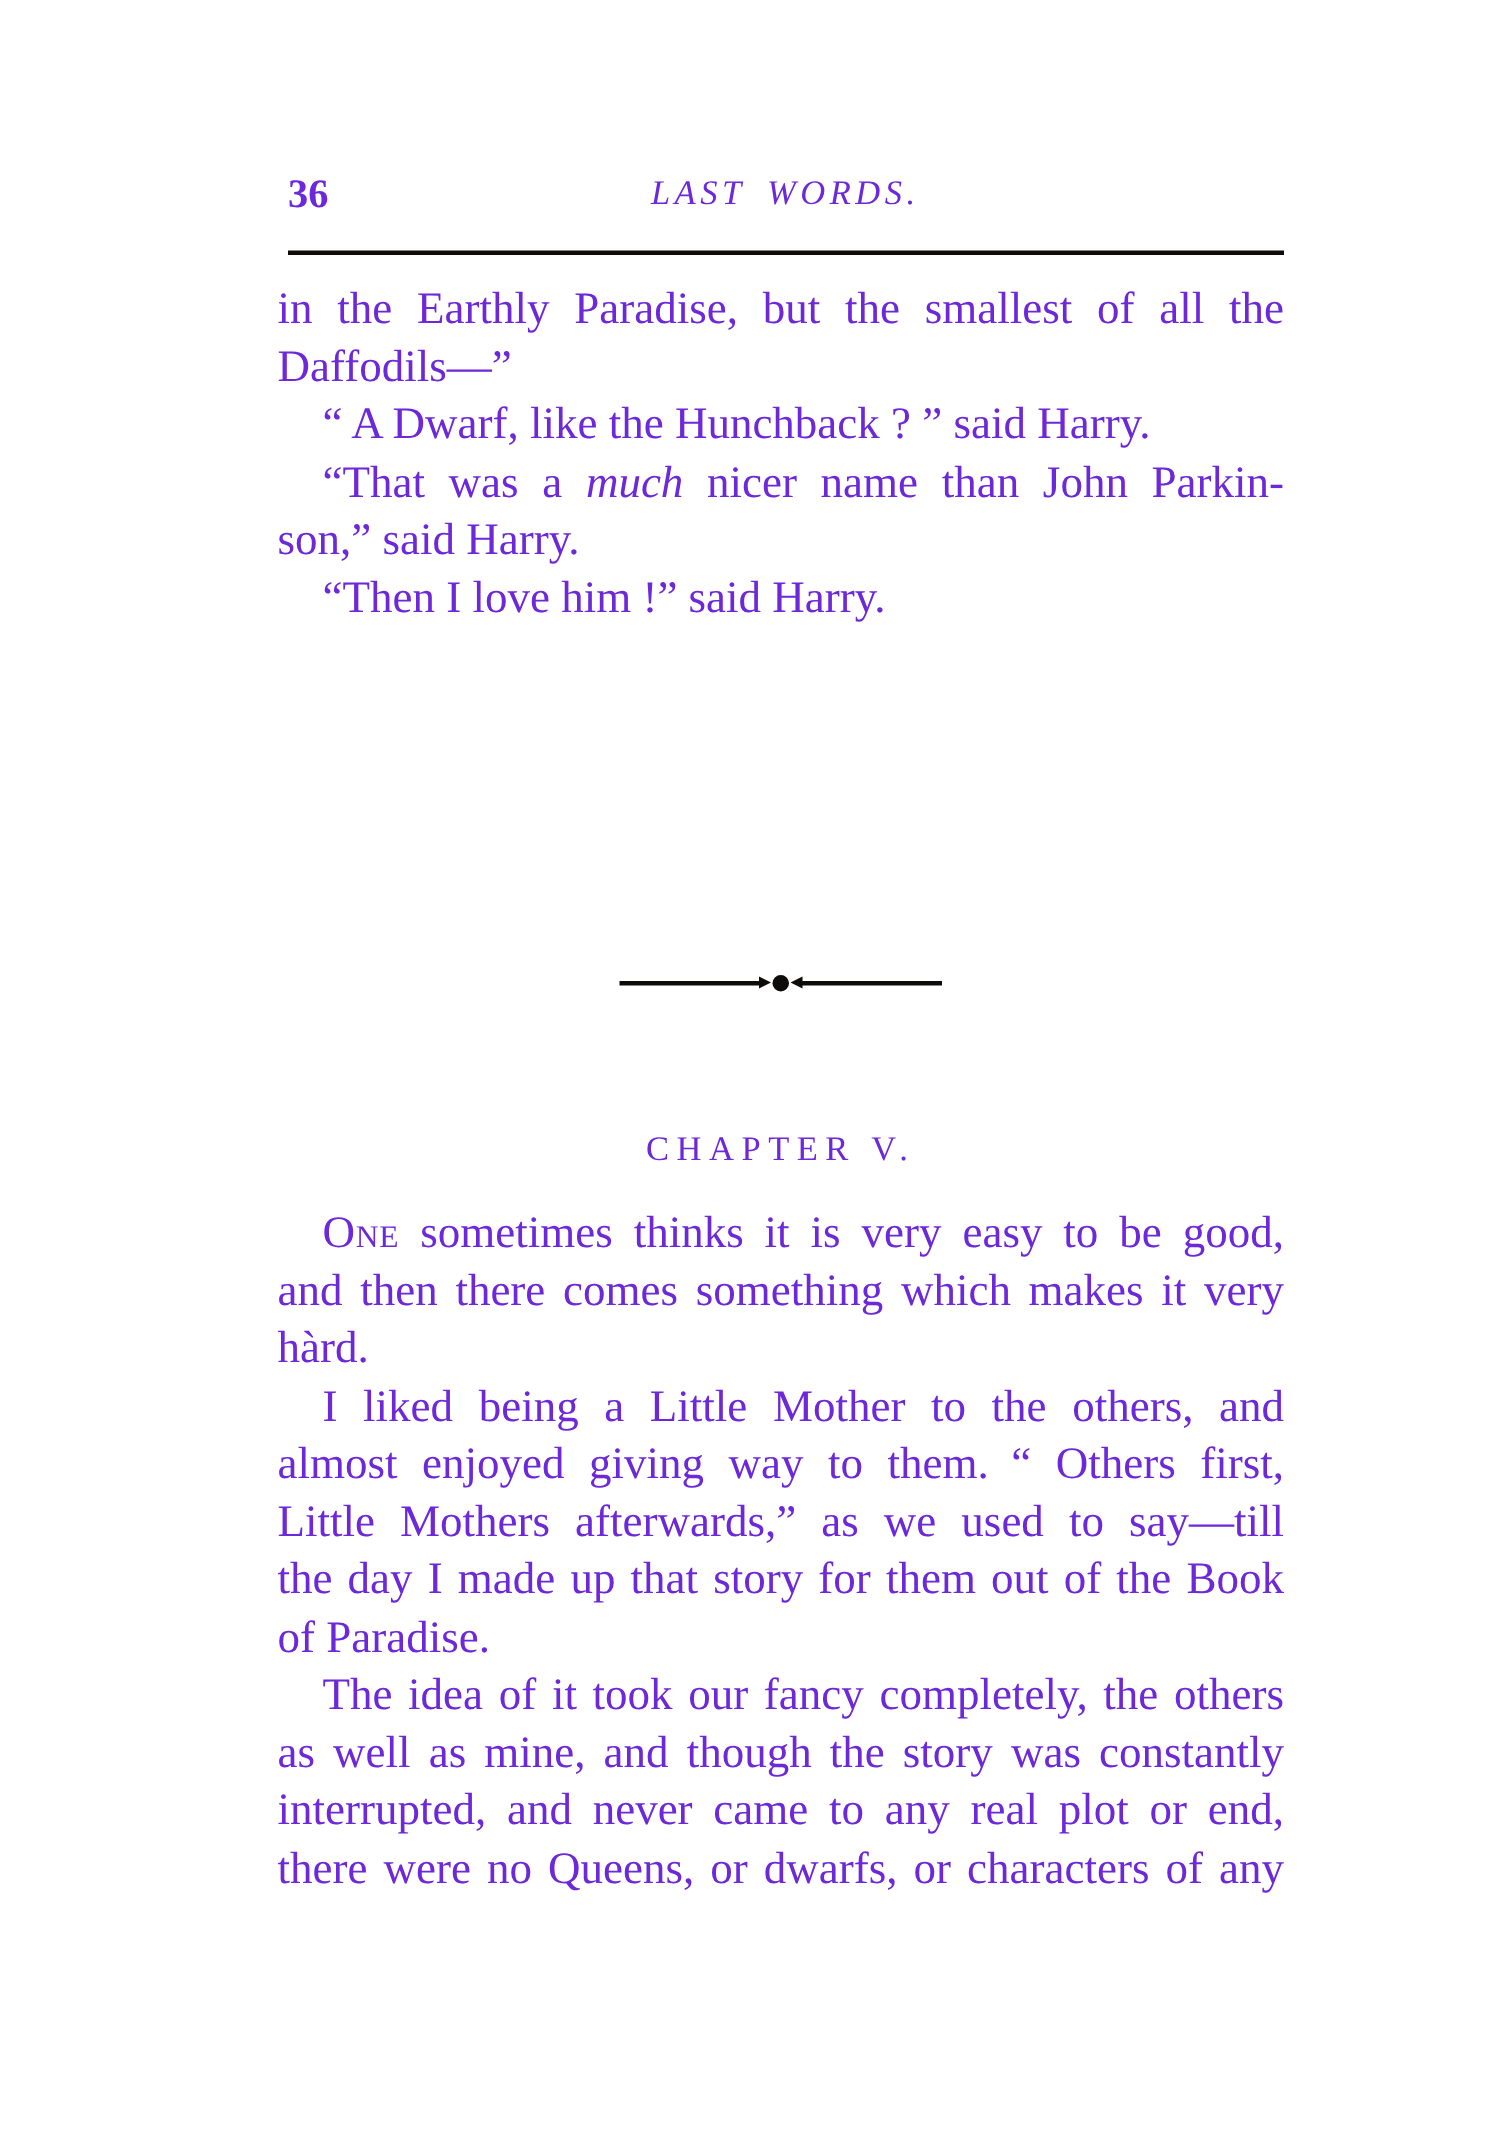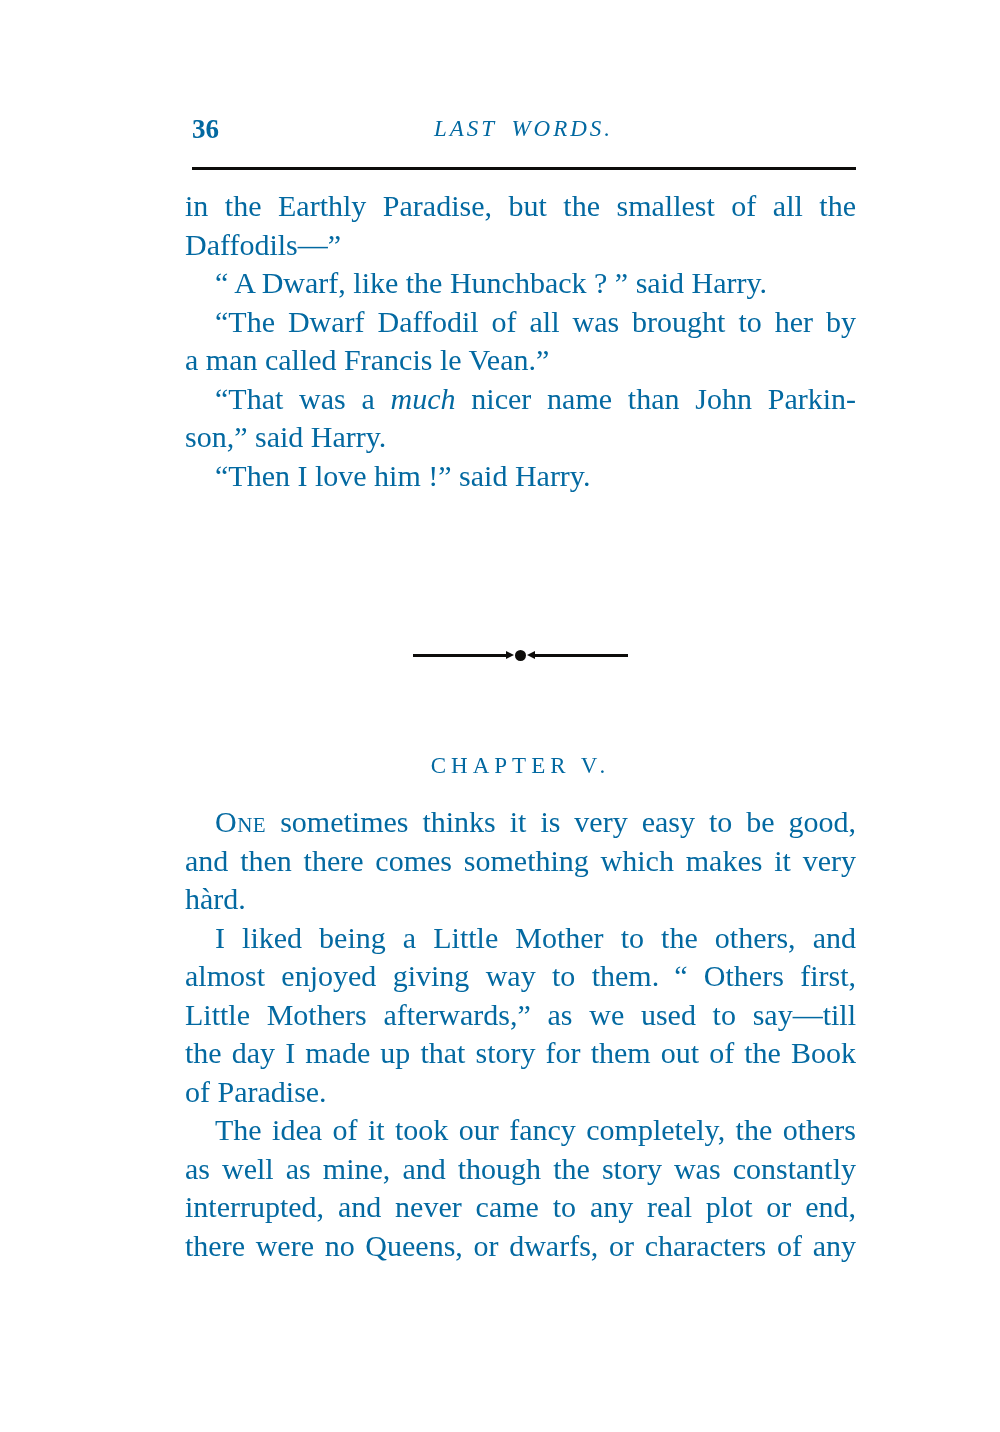--- a/index.html
+++ b/index.html
@@ -5,21 +5,21 @@
   html, body {
     margin: 0;
     padding: 0;
     background: #ffffff;
   }
   .page {
     position: relative;
     width: 1000px;
     height: 1432px;
     background: #ffffff;
-    color: #0369a1;
+    color: #6d28d9;
     font-family: "Liberation Serif", serif;
     overflow: hidden;
   }
 
   
   .runhead {
     position: absolute;
     top: 113px;
     left: 190px;
     width: 667px;
@@ -135,24 +135,20 @@
 
   <div class="textblock" id="section-1">
       <div class="para">
         <div class="line">in the Earthly Paradise, but the smallest of all the</div>
         <div class="line no-just">Daffodils—”</div>
       </div>
       <div class="para">
         <div class="line no-just indented">“ A Dwarf, like the Hunchback ? ” said Harry.</div>
       </div>
       <div class="para">
-        <div class="line indented">“The Dwarf Daffodil of all was brought to her by</div>
-        <div class="line no-just">a man called Francis le Vean.”</div>
-      </div>
-      <div class="para">
         <div class="line indented">“That was a <i>much</i> nicer name than John Parkin-</div>
         <div class="line no-just">son,” said Harry.</div>
       </div>
       <div class="para">
         <div class="line no-just indented">“Then I love him !” said Harry.</div>
       </div>
     </div>
 
   <div class="divider">
     <div class="div-line"></div>

